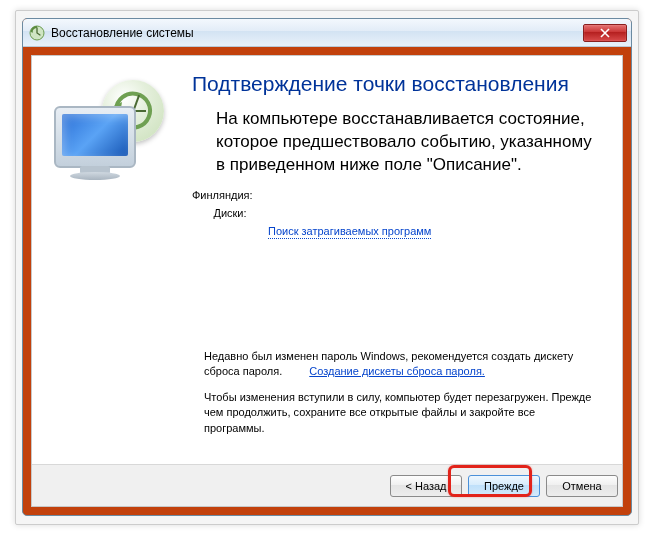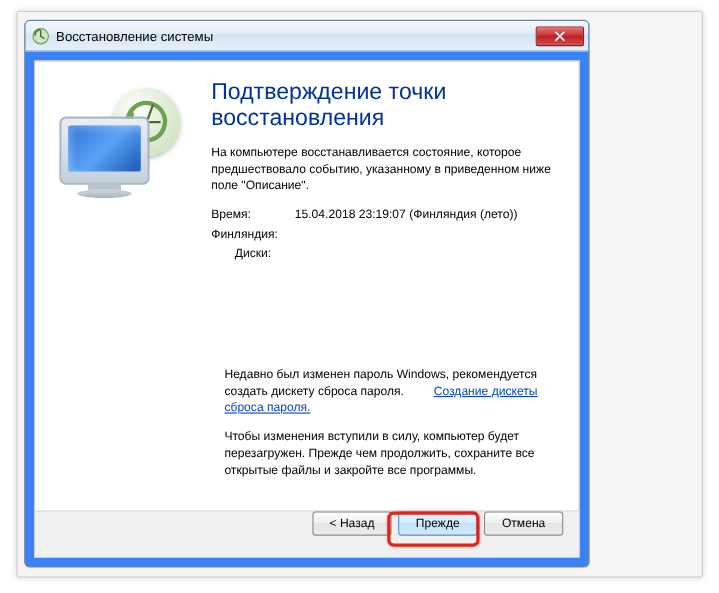--- a/index.html
+++ b/index.html
@@ -16,22 +16,22 @@
   left: 15px; top: 10px;
   width: 624px; height: 515px;
   background: #f5f5f5;
   border: 1px solid #ccc;
   border-radius: 2px;
   box-shadow: 0 0 6px rgba(0,0,0,0.15);
 }
 .window {
   position: absolute;
   left: 22px; top: 18px;
-  width: 514px; height: 498px;
-  background: #3b82f6;
+  width: 610px; height: 498px;
+  background: #c2410c;
   border: 1px solid #6b8aa1;
   border-radius: 5px;
   overflow: hidden;
 }
 .titlebar {
   height: 28px;
   background: linear-gradient(to bottom, #f3f8fd 0%, #e2ecf7 45%, #d3e3f3 46%, #e8f1fa 100%);
   border-bottom: 1px solid #b9c9d8;
   display: flex;
   align-items: center;
@@ -108,21 +108,21 @@
 }
 .arrow-circle svg { position: absolute; left: 4px; top: 3px; width: 54px; height: 54px; }
 .clock-hand1 { position:absolute; left:30px; top:14px; width:2px; height:18px; background:#4a6a33; transform-origin: bottom; transform: rotate(20deg);}
 .clock-hand2 { position:absolute; left:30px; top:30px; width:14px; height:2px; background:#4a6a33; }
 .right-pane {
   flex: 1;
   padding: 16px 24px 10px 0;
   color: #000;
 }
 .heading { font-size: 21px; color: #003399; margin-bottom: 12px; font-weight: normal; }
-.intro { font-size: 11px; line-height: 1.35; margin-bottom: 12px; }
+.intro { font-size: 17px; line-height: 1.35; margin-bottom: 12px; margin-left: 24px; }
 .row { display: flex; font-size: 11px; margin-bottom: 6px; }
 .lbl { width: 76px; }
 .val { flex: 1; }
 .disks-row { display: flex; font-size: 11px; margin-top: 0; text-align: center; }
 .disks-box {
   flex: 1;
   border: 1px solid #888;
   padding: 4px 6px;
   height: 56px;
   font-size: 11px;
@@ -149,22 +149,23 @@
   line-height: 1.4;
 }
 .bottom-text p { margin-bottom: 10px; }
 .button-bar {
   position: absolute;
   left: 0; right: 0; bottom: 0;
   height: 42px;
   background: #f0f0f0;
   border-top: 1px solid #d8d8d8;
   display: flex;
+  align-items: center;
   justify-content: flex-end;
-  padding-right: 14px;
+  padding-right: 4px;
   gap: 6px;
 }
 .btn {
   min-width: 72px;
   height: 22px;
   font-size: 11px;
   font-family: inherit;
   background: linear-gradient(to bottom, #fdfdfd 0%, #f0f0f0 45%, #e4e4e4 46%, #ededed 100%);
   border: 1px solid #8a8a8a;
   border-radius: 3px;
@@ -229,31 +230,30 @@
           <div class="stand"></div>
           <div class="base"></div>
         </div>
       </div>
 
       <div class="right-pane">
         <h1 class="heading">Подтверждение точки восстановления</h1>
         <p class="intro">На компьютере восстанавливается состояние, которое предшествовало событию, указанному в приведенном ниже поле "Описание".</p>
 
         <div class="row">
-          <span class="lbl">Время:</span>
-          <span class="val">15.04.2018 23:19:07 (Финляндия (лето))</span>
-        </div>
-        <div class="row">
           <span class="lbl">Финляндия:</span>
         </div>
 
         <div class="disks-row">
           <span class="lbl">Диски:</span>
         </div>
 
+        <div class="link-row">
+          <span class="link-dotted">Поиск затрагиваемых программ</span>
+        </div>
       </div>
     </div>
 
     <div class="bottom-text">
       <p>
         <span>Недавно был изменен пароль Windows, рекомендуется создать дискету сброса пароля. </span><span class="link">Создание дискеты сброса пароля.</span>
       </p>
       <p>Чтобы изменения вступили в силу, компьютер будет перезагружен. Прежде чем продолжить, сохраните все открытые файлы и закройте все программы.</p>
     </div>
 

